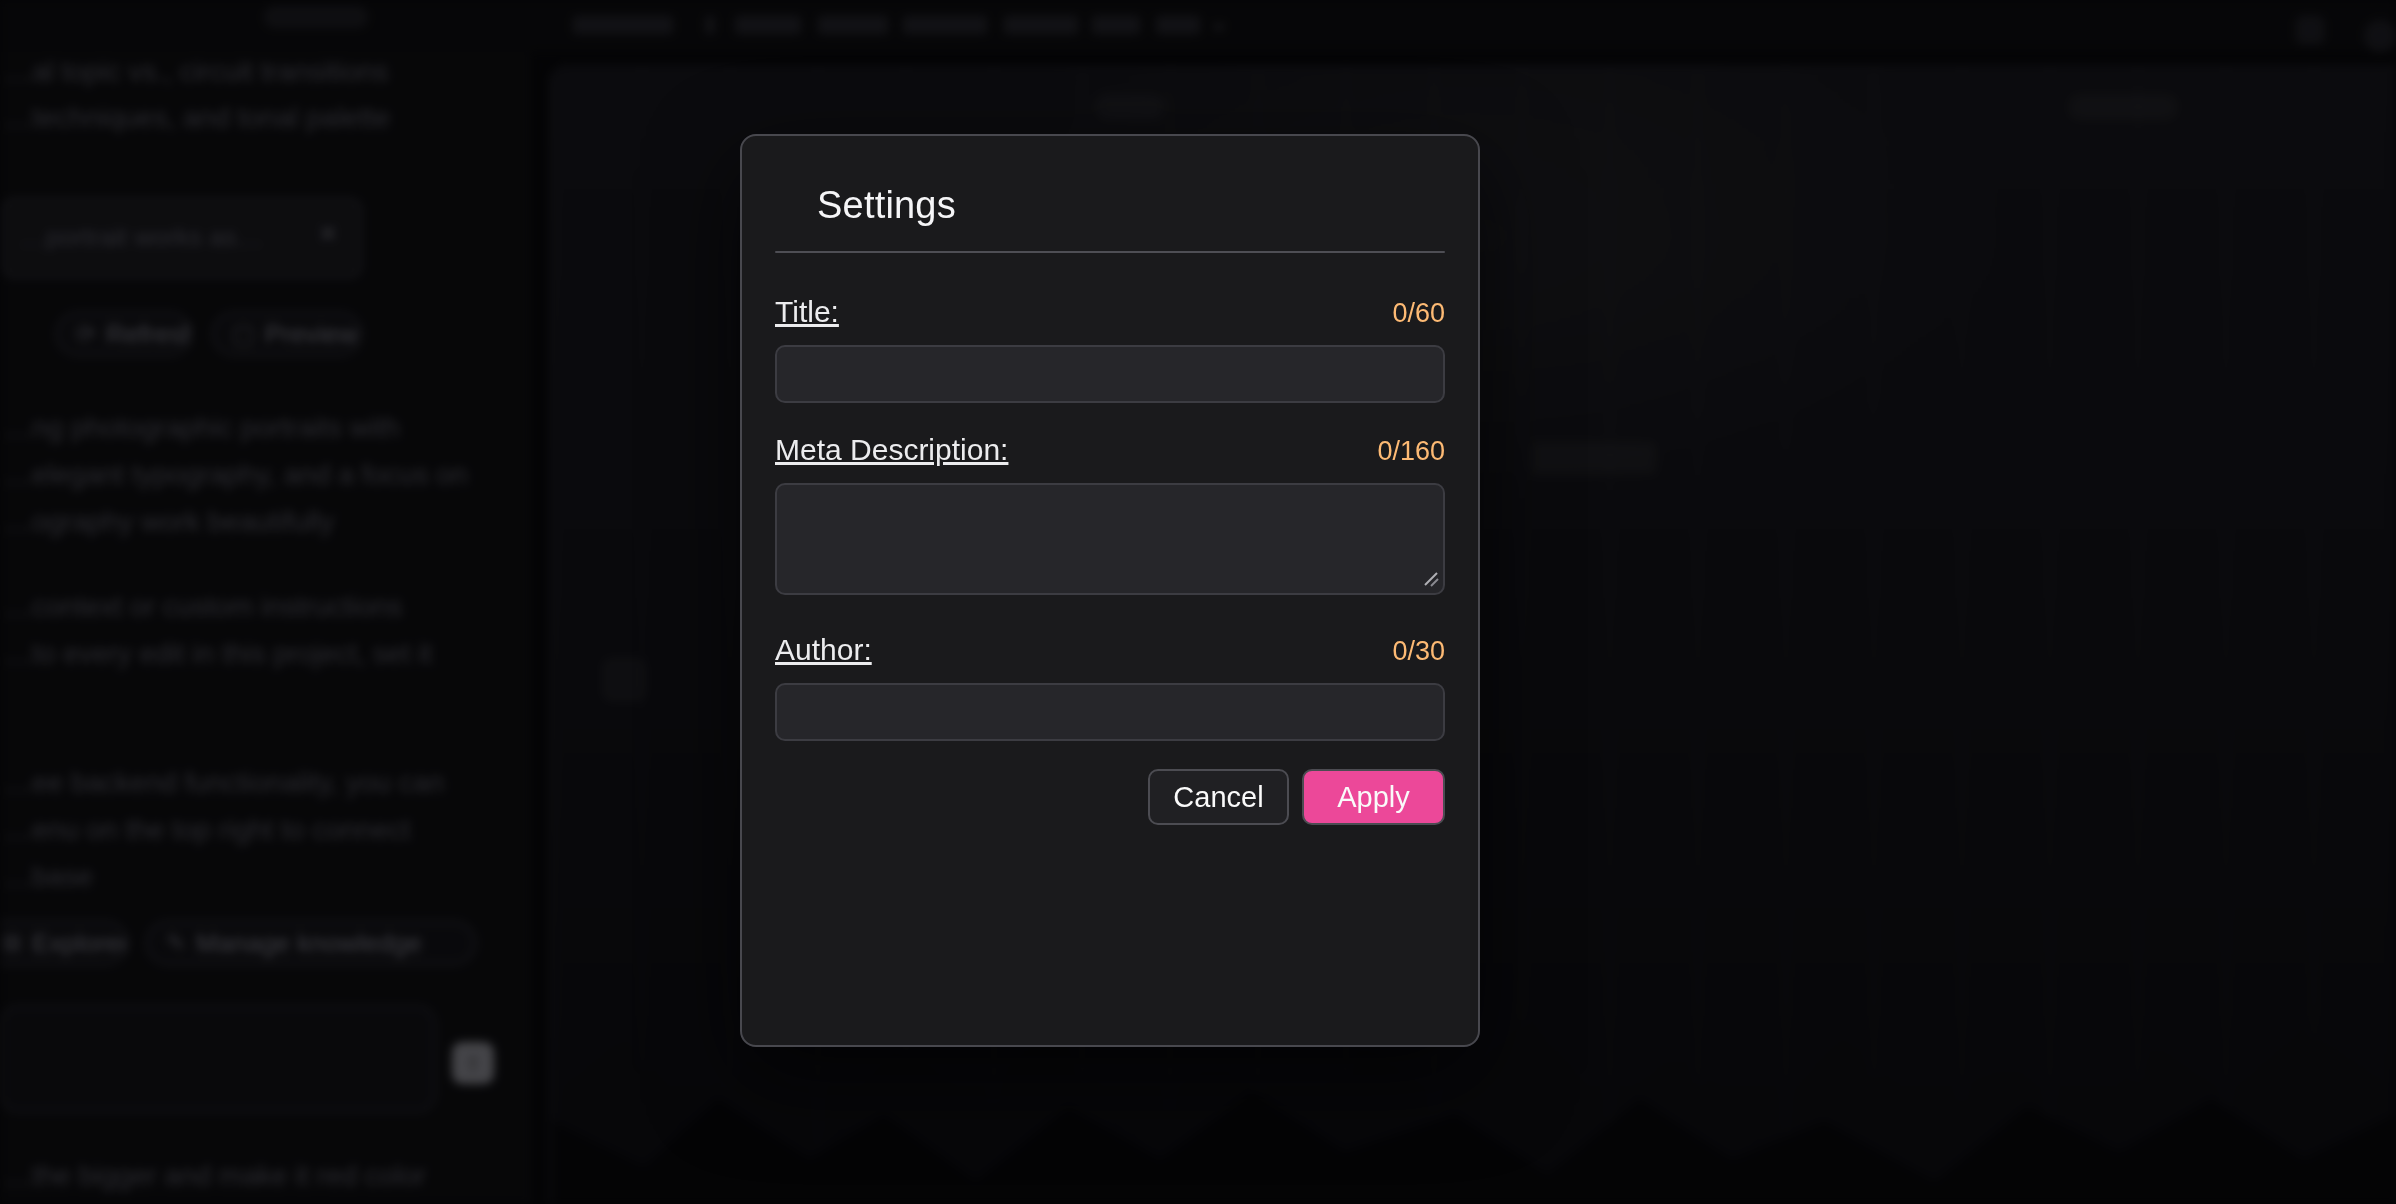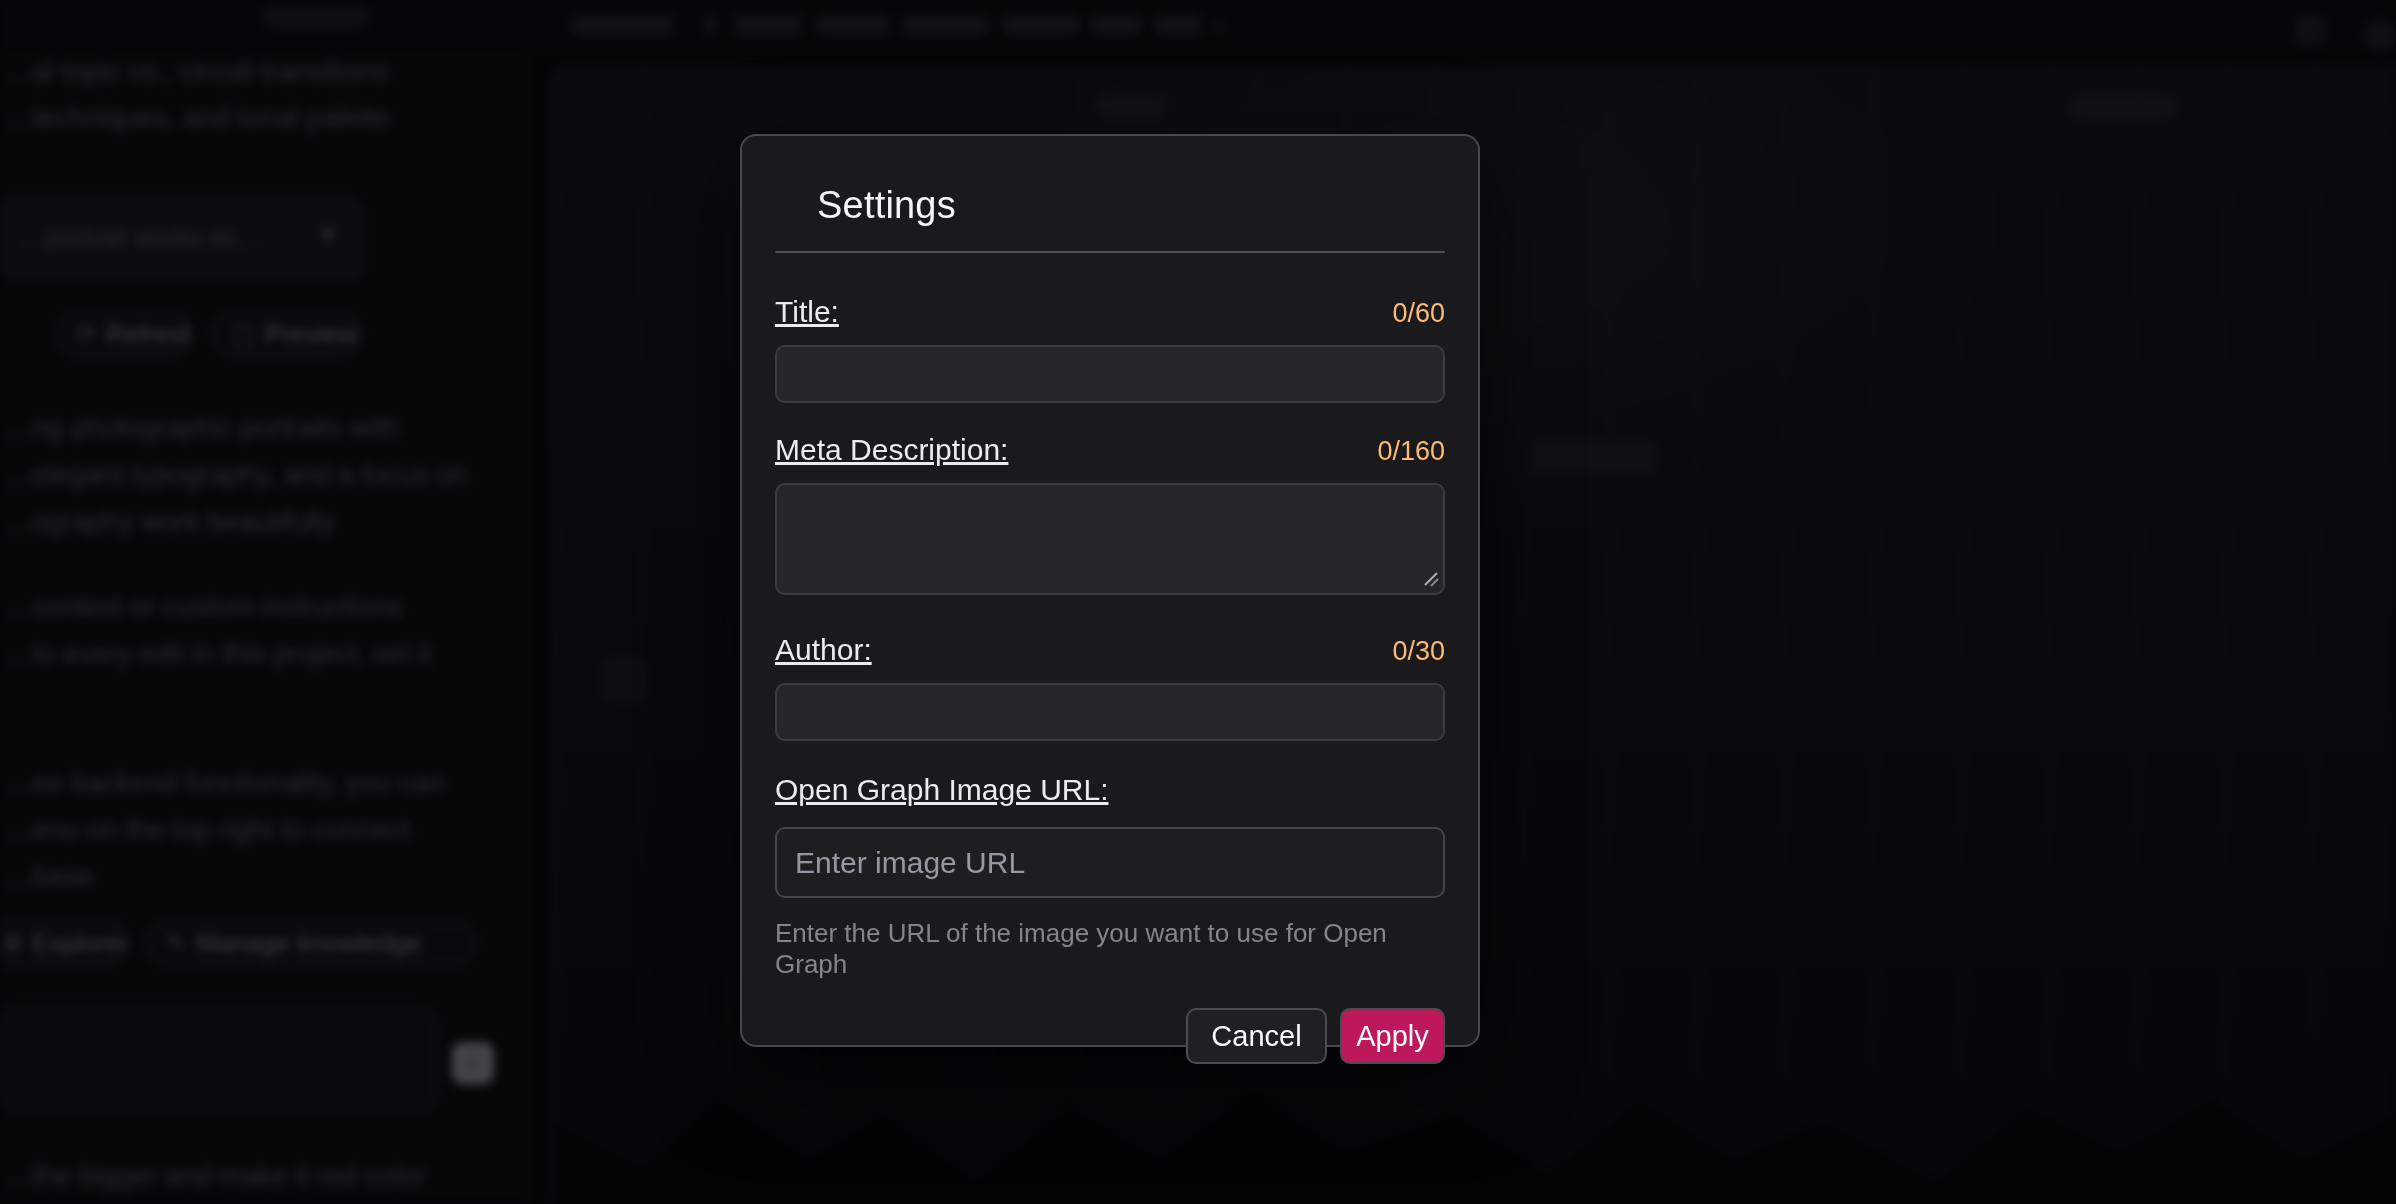--- a/index.html
+++ b/index.html
@@ -49,21 +49,21 @@
   .f2 .label-row{margin-top:30px;} .f2-wrap{position:relative;margin-top:16px;}
   textarea.ctrl{height:112px;resize:none;padding-top:12px;display:block;}
   .resize-corner{position:absolute;right:6px;bottom:8px;width:18px;height:18px;pointer-events:none;}
   .f3 .label-row{margin-top:38px;} .f3 .ctrl{margin-top:16px;}
   .f4 .label-row{margin-top:32px;} .f4 .ctrl{margin-top:20px;height:71px;background:#1e1e21;border-color:#45454b;}
   .f4 .ctrl::placeholder{color:#9898a2;opacity:1;}
   .helper{margin-top:20px;font-size:26px;color:#85858d;}
   .btn-row{display:flex;justify-content:flex-end;gap:13px;margin-top:28px;}
   .btn{height:56px;border-radius:10px;border:2px solid #4c4c52;font-size:29px;color:#fafafa;display:flex;align-items:center;justify-content:center;font-family:"Liberation Sans",sans-serif;cursor:pointer;}
   .btn-cancel{width:141px;background:#202023;}
-  .btn-apply{width:105px;background:#be185d;}
+  .btn-apply{width:143px;background:#ec4899;}
 </style>
 </head>
 <body>
 
 <div class="bg">
 
   <div class="topbar">
     <div class="tl-pill"></div>
     <div class="crumb-blob" style="left:573px;width:100px;"></div>
     <div class="crumb-blob" style="left:705px;width:10px;"></div>
@@ -163,25 +163,18 @@
   </div>
 
   <div class="f3">
     <div class="label-row">
       <span class="flabel">Author:</span>
       <span class="fcounter">0/30</span>
     </div>
     <input class="ctrl" type="text" value="" style="">
   </div>
 
-  <div class="f4">
-    <div class="label-row">
-      <span class="flabel">Open Graph Image URL:</span>
-    </div>
-    <input class="ctrl" type="text" placeholder="Enter image URL" style="">
-    <div class="helper">Enter the URL of the image you want to use for Open Graph</div>
-  </div>
 
   <div class="btn-row">
     <button class="btn btn-cancel">Cancel</button>
     <button class="btn btn-apply">Apply</button>
   </div>
 </div>
 
 </body></html>

